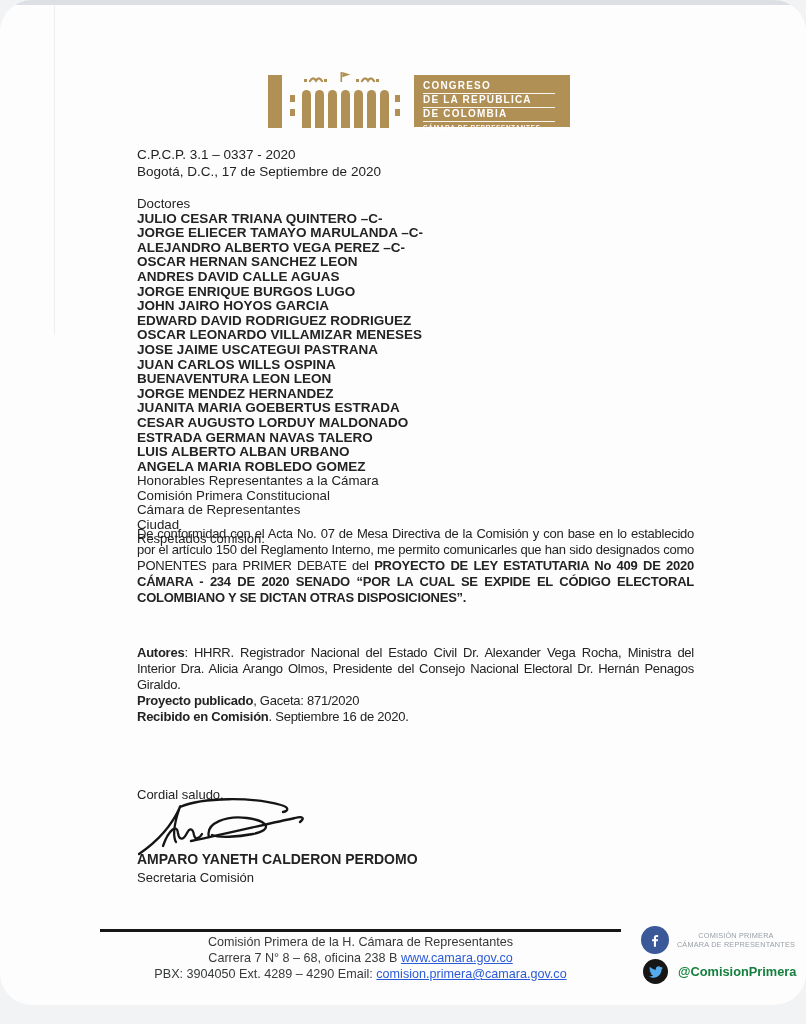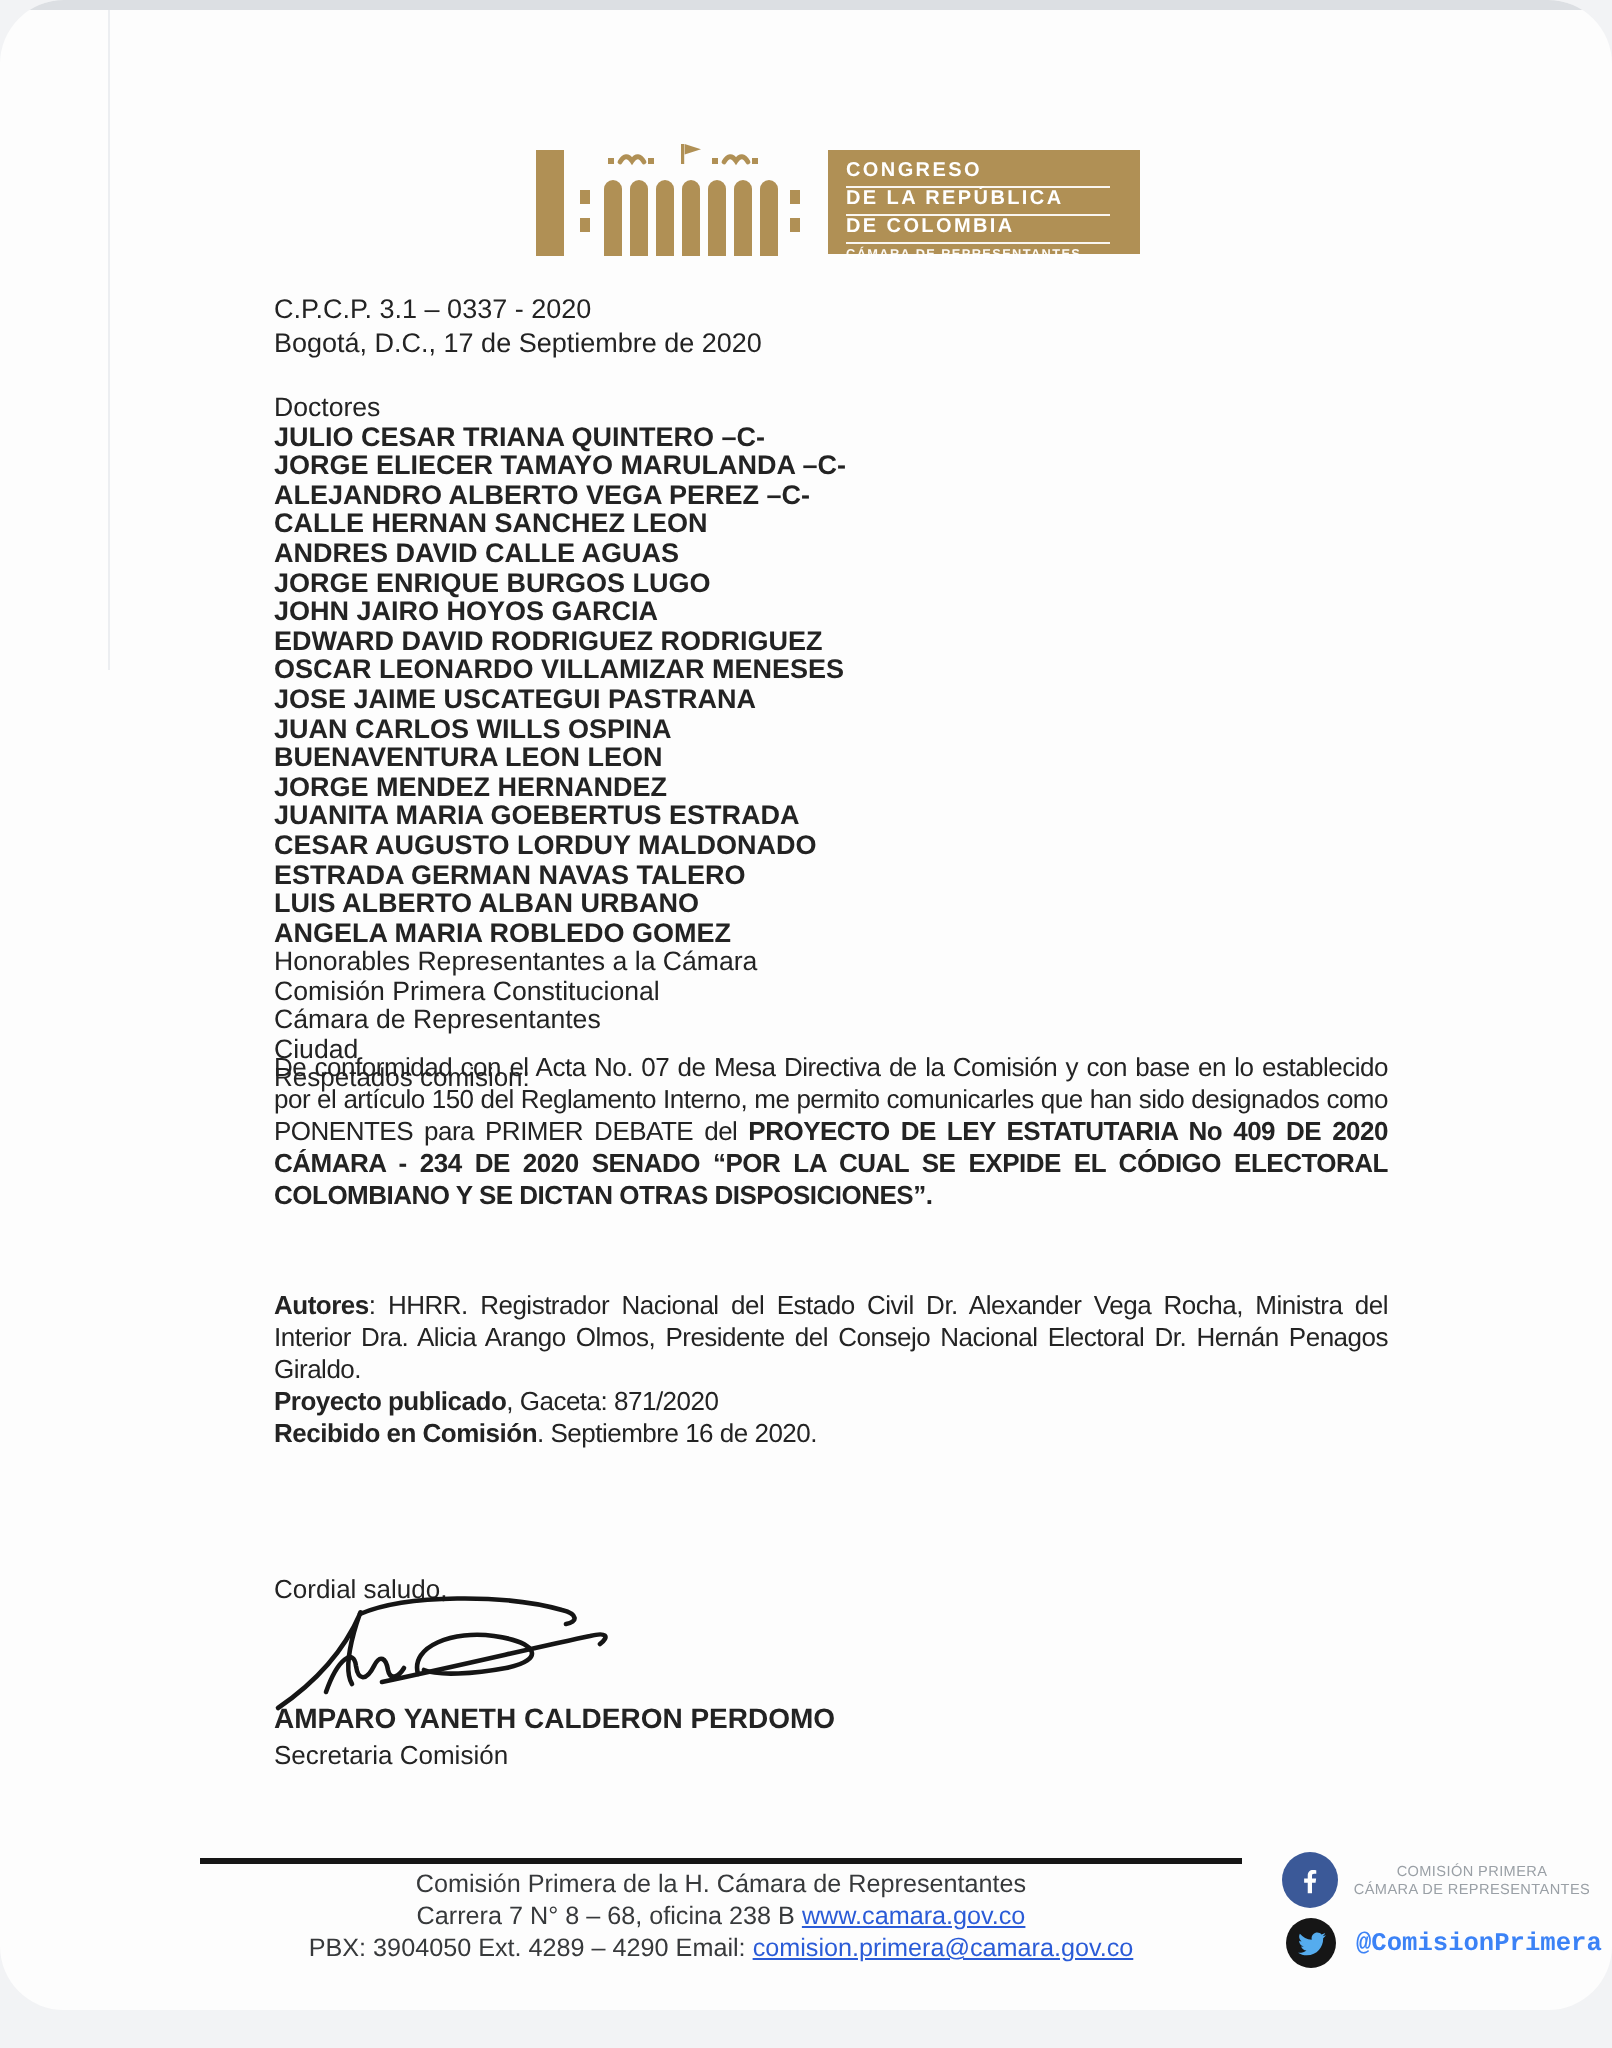--- a/index.html
+++ b/index.html
@@ -36,21 +36,21 @@
 
   
   .footer-rule{left:100px;top:929px;width:521px;height:2.5px;background:#161616;}
   .footer-text{left:100px;top:934px;width:521px;text-align:center;font-size:12.6px;line-height:16px;color:#37393b;}
   .footer-text a{color:#2a5bd7;text-decoration:underline;}
   .fb-row{left:641px;top:926px;display:flex;align-items:center;}
   .fb-circle{width:28px;height:28px;border-radius:50%;background:#3b5998;display:flex;align-items:center;justify-content:center;}
   .fb-label{margin-left:6px;width:122px;text-align:center;font-size:7.3px;line-height:9px;color:#9aa0a6;letter-spacing:.2px;}
   .tw-row{left:643px;top:959px;display:flex;align-items:center;}
   .tw-circle{width:25px;height:25px;border-radius:50%;background:#161616;display:flex;align-items:center;justify-content:center;}
-  .tw-handle{margin-left:10px;font-size:12.8px;font-weight:bold;color:#3b82f6;font-family:Liberation Mono, monospace;}
+  .tw-handle{margin-left:10px;font-size:12.8px;font-weight:bold;color:#15803d;}
 </style>
 </head>
 <body>
 
 <div class="page">
 
   <div class="abs edge-top"></div>
   <div class="abs edge-left"></div>
 
   <header class="abs letterhead">
@@ -92,21 +92,21 @@
     <div>C.P.C.P. 3.1 – 0337 - 2020</div>
     <div>Bogotá, D.C., 17 de Septiembre de 2020</div>
   </div>
 
   <div class="abs recipients">
     <div>Doctores</div>
     <div>
         <div class="name">JULIO CESAR TRIANA QUINTERO –C-</div>
         <div class="name">JORGE ELIECER TAMAYO MARULANDA –C-</div>
         <div class="name">ALEJANDRO ALBERTO VEGA PEREZ –C-</div>
-        <div class="name">CALLE HERNAN SANCHEZ LEON</div>
+        <div class="name">OSCAR HERNAN SANCHEZ LEON</div>
         <div class="name">ANDRES DAVID CALLE AGUAS</div>
         <div class="name">JORGE ENRIQUE BURGOS LUGO</div>
         <div class="name">JOHN JAIRO HOYOS GARCIA</div>
         <div class="name">EDWARD DAVID RODRIGUEZ RODRIGUEZ</div>
         <div class="name">OSCAR LEONARDO VILLAMIZAR MENESES</div>
         <div class="name">JOSE JAIME USCATEGUI PASTRANA</div>
         <div class="name">JUAN CARLOS WILLS OSPINA</div>
         <div class="name">BUENAVENTURA LEON LEON</div>
         <div class="name">JORGE MENDEZ HERNANDEZ</div>
         <div class="name">JUANITA MARIA GOEBERTUS ESTRADA</div>

